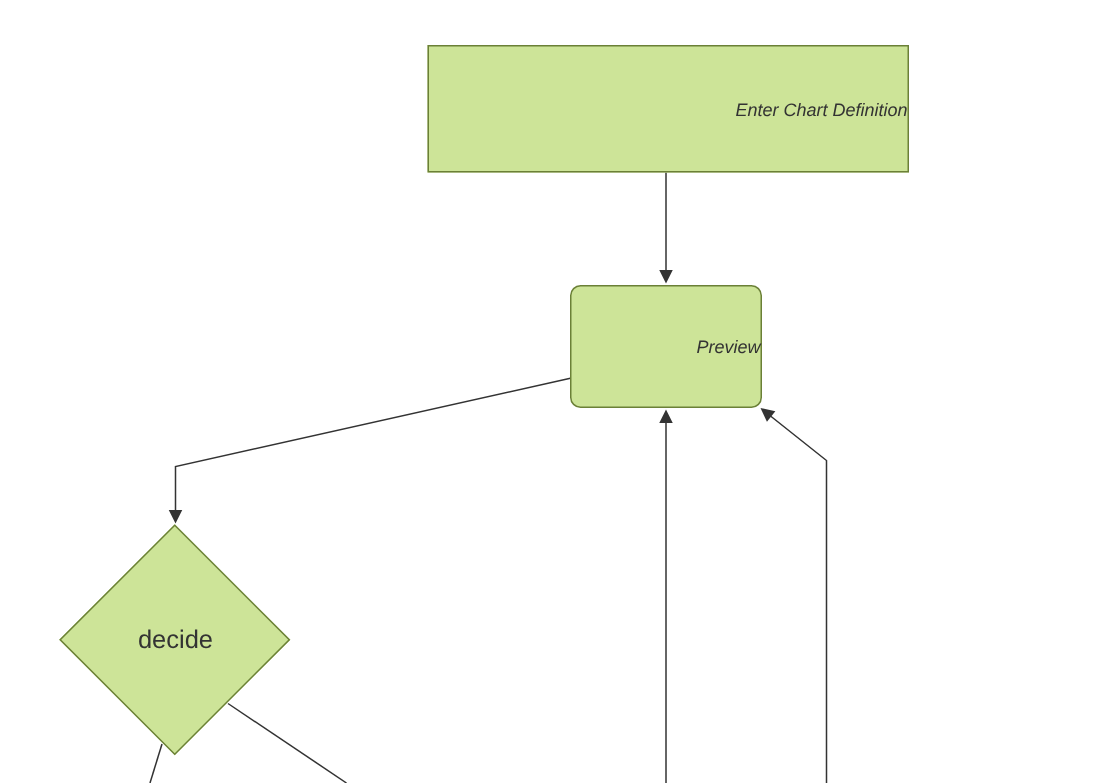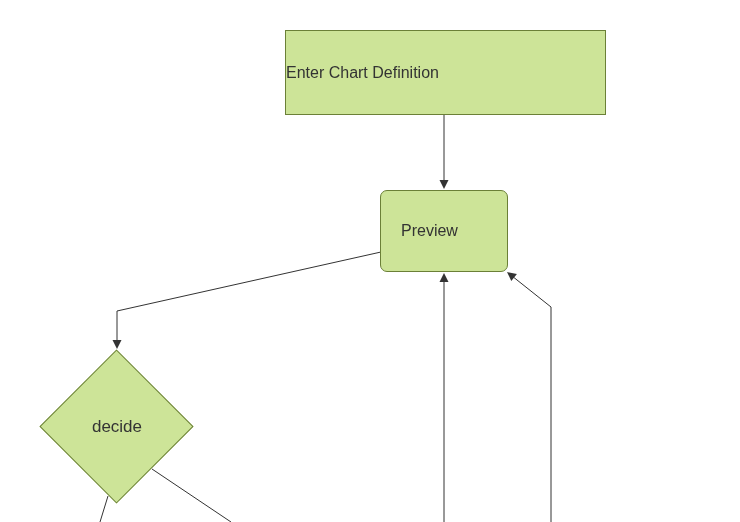--- a/index.html
+++ b/index.html
@@ -29,24 +29,25 @@
     fill: var(--edge, #333333);
     stroke: none;
   }
   .node {
     position: absolute;
     box-sizing: border-box;
     background: var(--node-fill, #cde498);
     border: 1px solid var(--node-border, #6b8037);
     display: flex;
     align-items: center;
-    justify-content: flex-start;
+    justify-content: flex-end;
     color: var(--text, #333333);
-    font-size: 16px;
+    font-size: 12px;
     white-space: nowrap;
+    font-style: italic;
   }
   .node-rect {
     left: 285px;
     top: 30px;
     width: 321px;
     height: 85px;
   }
   .node-rounded {
     left: 380px;
     top: 190px;

